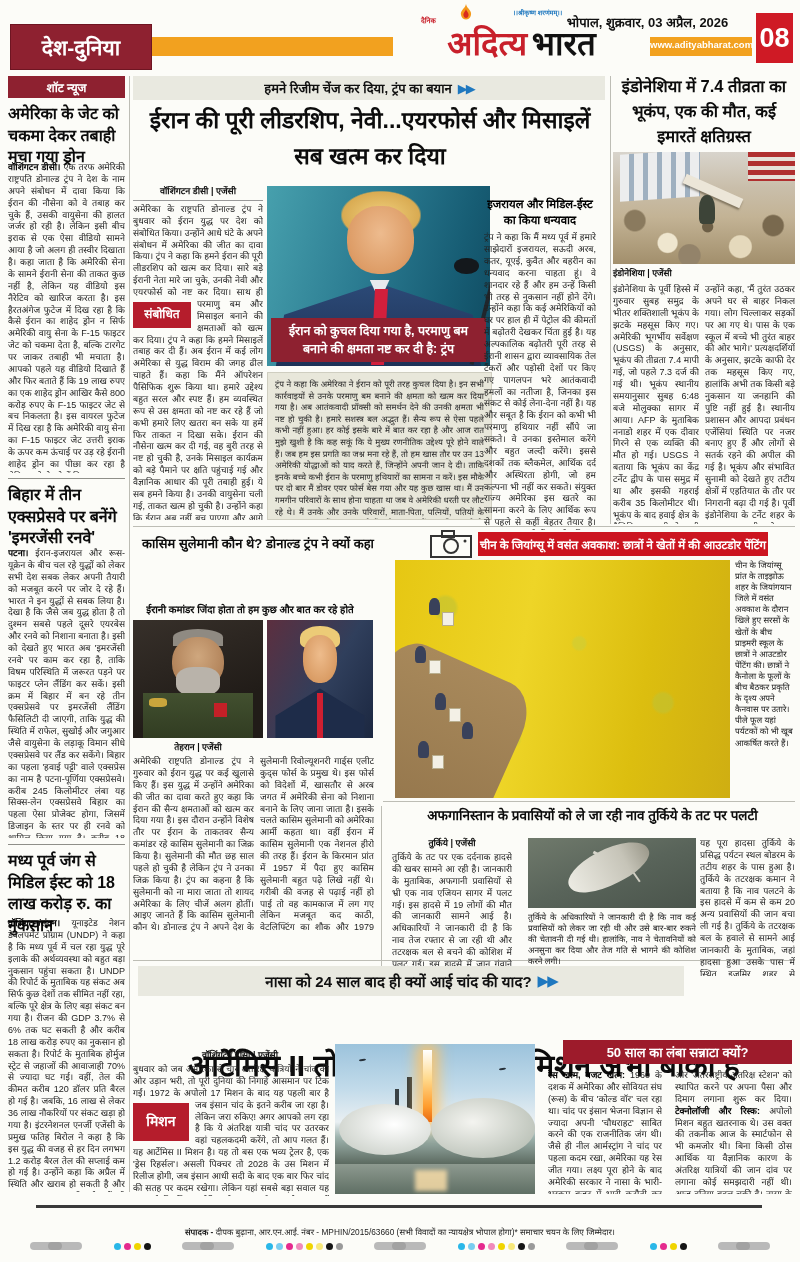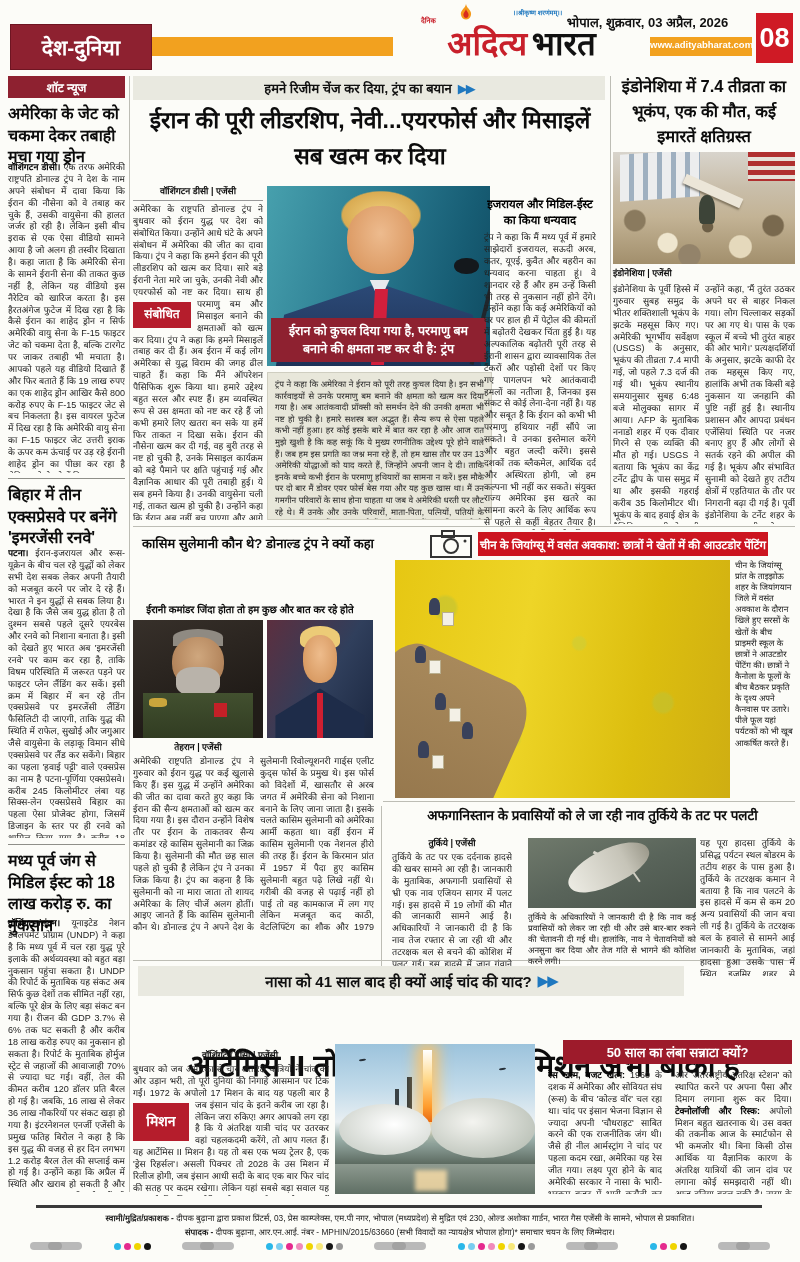--- a/index.html
+++ b/index.html
@@ -257,21 +257,21 @@
   <div class="tx" style="left:392px;top:852px;width:120px;height:122px;">तुर्किये के तट पर एक दर्दनाक हादसे की खबर सामने आ रही है। जानकारी के मुताबिक, अफगानी प्रवासियों से भ्री एक नाव एजियन सागर में पलट गई। इस हादसे में 19 लोगों की मौत की जानकारी सामने आई है। अधिकारियों ने जानकारी दी है कि नाव तेज रफ्तार से जा रही थी और तटरक्षक बल से बचने की कोशिश में पलट गई। इस हादसे में जान गंवाने वाले लोगों में एक बच्चा भी शामिल है। आइए जानते हैं कि इस हादसे के बारे में अब तक क्या जानकारी सामने आई है।</div>
   <div id="ph-boat" class="ph" style="left:528px;top:838px;width:168px;height:70px;">
     <div class="b-mast"></div>
       <div class="b-mast2"></div>
       <div class="b-hull"></div>
   </div>
   <div class="tx" style="left:528px;top:912px;width:168px;height:62px;font-size:8.4px;">तुर्किये के अधिकारियों ने जानकारी दी है कि नाव कई प्रवासियों को लेकर जा रही थी और उसे बार-बार रुकने की चेतावनी दी गई थी। हालांकि, नाव ने चेतावनियों को अनसुना कर दिया और तेज गति से भागने की कोशिश करने लगी।</div>
   <div class="tx" style="left:700px;top:838px;width:95px;height:138px;">यह पूरा हादसा तुर्किये के प्रसिद्ध पर्यटन स्थल बोडरम के तटीय शहर के पास हुआ है। तुर्किये के तटरक्षक कमान ने बताया है कि नाव पलटने के इस हादसे में कम से कम 20 अन्य प्रवासियों की जान बचा ली गई है। तुर्किये के तटरक्षक बल के हवाले से सामने आई जानकारी के मुताबिक, जहां हादसा हुआ उसके पास में स्थित इजमिर शहर से हेलीकॉप्टर को रेस्क्यू के लिए भेजा गया। बचाव कर्मियों ने पानी से 21 लोगों को जिंदा बचाया और 18 लोगों के शव भी बरामद किए। हालांकि, थोड़ी देर बाद अस्पताल में एक प्रवासी की मौत हो गई। अधिकारियों के मुताबिक, हादसे में एक अन्य प्रवासी की तलाश की जा रही है।</div>
 
   <div class="kicker" style="left:138px;top:966px;width:546px;height:30px;font-size:15px;">
-    <span>नासा को 41 साल बाद ही क्यों आई चांद की याद?</span>
+    <span>नासा को 24 साल बाद ही क्यों आई चांद की याद?</span>
       <span class="arrows">▶▶</span>
   </div>
   <div class="hl" style="left:133px;top:1043px;width:662px;height:42px;font-size:30px;line-height:1.5;">आर्टेमिस II तो झांकी है, असली मिशन अभी बाकी है</div>
   <div class="dl abs" style="left:150px;top:1048px;width:180px;">वॉशिंगटन डीसी | एजेंसी</div>
   <div class="tx" style="left:133px;top:1064px;width:196px;height:132px;">
     <span>बुधवार को जब अमेरिका से चार अंतरिक्ष यात्रियों ने चांद की ओर उड़ान भरी, तो पूरी दुनिया की निगाहें आसमान पर टिक गईं। 1972 के अपोलो 17 मिशन के बाद यह पहली बार है जब इंसान चांद के इतने करीब जा रहा</span>
     <span class="floatbox" style="width:56px;height:38px;font-size:14px;">मिशन</span>
     <span>है। लेकिन जरा रुकिए! अगर आपको लग रहा है कि ये अंतरिक्ष यात्री चांद पर उतरकर वहां चहलकदमी करेंगे, तो आप गलत हैं। यह आर्टेमिस II मिशन है। यह तो बस एक भव्य ट्रेलर है, एक 'ड्रेस रिहर्सल'। असली पिक्चर तो 2028 के उस मिशन में रिलीज होगी, जब इंसान आधी सदी के बाद एक बार फिर चांद की सतह पर कदम रखेगा। लेकिन यहां सबसे बड़ा सवाल यह उठता है कि जिस अमेरिका ने 1960 और 70 के दशक में धड़ाधड़ 6 बार इंसानों को चांद पर उतार दिया था, उसे अचानक 50 से ज्यादा सालों तक चांद की याद क्यों नहीं आई? और अब ऐसा क्या हो गया कि नासा अरबों डॉलर खर्च करके दोबारा वहां जाने की जिद पकड़े हुए है? आइए इस पूरी कहानी को समझते हैं।</span>
   </div>
   <div id="ph-rocket" class="ph" style="left:335px;top:1044px;width:200px;height:150px;">
@@ -289,23 +289,20 @@
   <div class="tx" style="left:548px;top:1070px;width:114px;height:124px;">
     <b>रेस खत्म, बजट खत्म:</b> <span>1960 के दशक में अमेरिका और सोवियत संघ (रूस) के बीच 'कोल्ड वॉर' चल रहा था। चांद पर इंसान भेजना विज्ञान से ज्यादा अपनी 'चौधराहट' साबित करने की एक राजनीतिक जंग थी। जैसे ही नील आर्मस्ट्रांग ने चांद पर पहला कदम रखा, अमेरिका यह रेस जीत गया। लक्ष्य पूरा होने के बाद अमेरिकी सरकार ने नासा के भारी-भरकम बजट में भारी कटौती कर दी।</span>
      
   </div>
   <div class="tx" style="left:675px;top:1070px;width:117px;height:124px;">
     <span>और 'अंतरराष्ट्रीय अंतरिक्ष स्टेशन' को स्थापित करने पर अपना पैसा और दिमाग लगाना शुरू कर दिया।</span>
     <b>टेक्नोलॉजी और रिस्क:</b> <span>अपोलो मिशन बहुत खतरनाक थे। उस वक्त की तकनीक आज के स्मार्टफोन से भी कमजोर थी। बिना किसी ठोस आर्थिक या वैज्ञानिक कारण के अंतरिक्ष यात्रियों की जान दांव पर लगाना कोई समझदारी नहीं थी। आज दुनिया बदल चुकी है। नासा के दोबारा चांद पर जाने के पीछे सिर्फ पुरानी यादें ताजा करना नहीं है, बल्कि इसके पीछे बहुत बड़ी कूटनीति, विज्ञान और भविष्य की तैयारी छुपी है।</span>
   </div>
 
   <div id="footrule"></div>
-  <div class="footline" style="top:1212px;">
-    <b>स्वामी/मुद्रित/प्रकाशक - </b><span>दीपक बुढ़ाना द्वारा प्रकाश प्रिंटर्स, 03, प्रेस काम्प्लेक्स, एम.पी नगर, भोपाल (मध्यप्रदेश) से मुद्रित एवं 230, ओल्ड अशोका गार्डन, भारत गैस एजेंसी के सामने, भोपाल से प्रकाशित।</span>
-  </div>
   <div class="footline" style="top:1226px;">
     <b>संपादक - </b><span>दीपक बुढ़ाना, आर.एन.आई. नंबर - MPHIN/2015/63660 (सभी विवादों का न्यायक्षेत्र भोपाल होगा)* समाचार चयन के लिए जिम्मेदार।</span>
   </div>
   <div id="regmarks">
     <div class="caps">
         <div class="in"></div>
       </div>
     <div class="dots">
         <div class="dot dc"></div>
         <div class="dot dm"></div>

